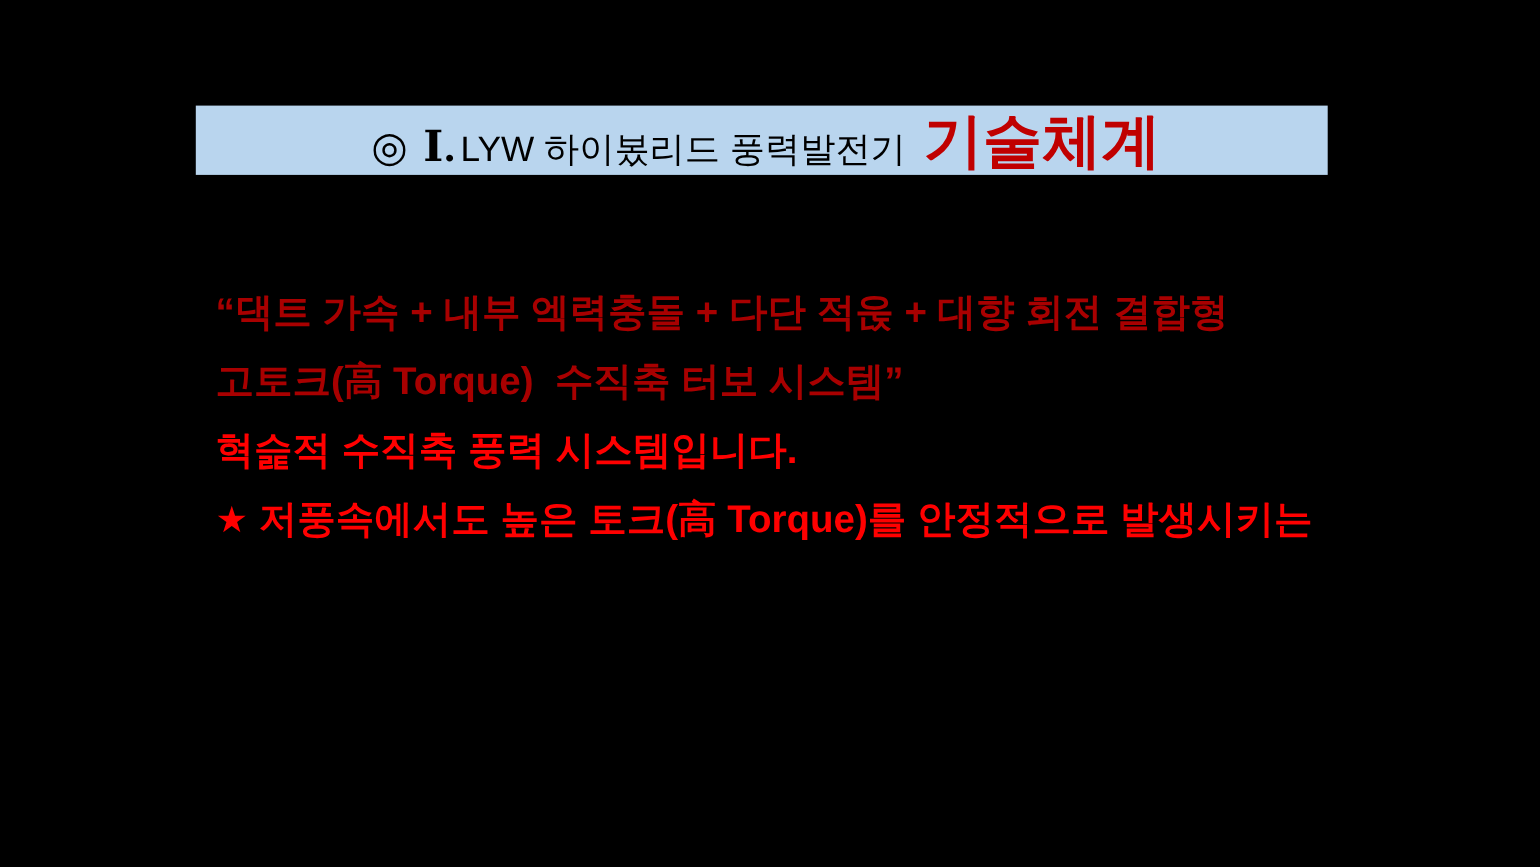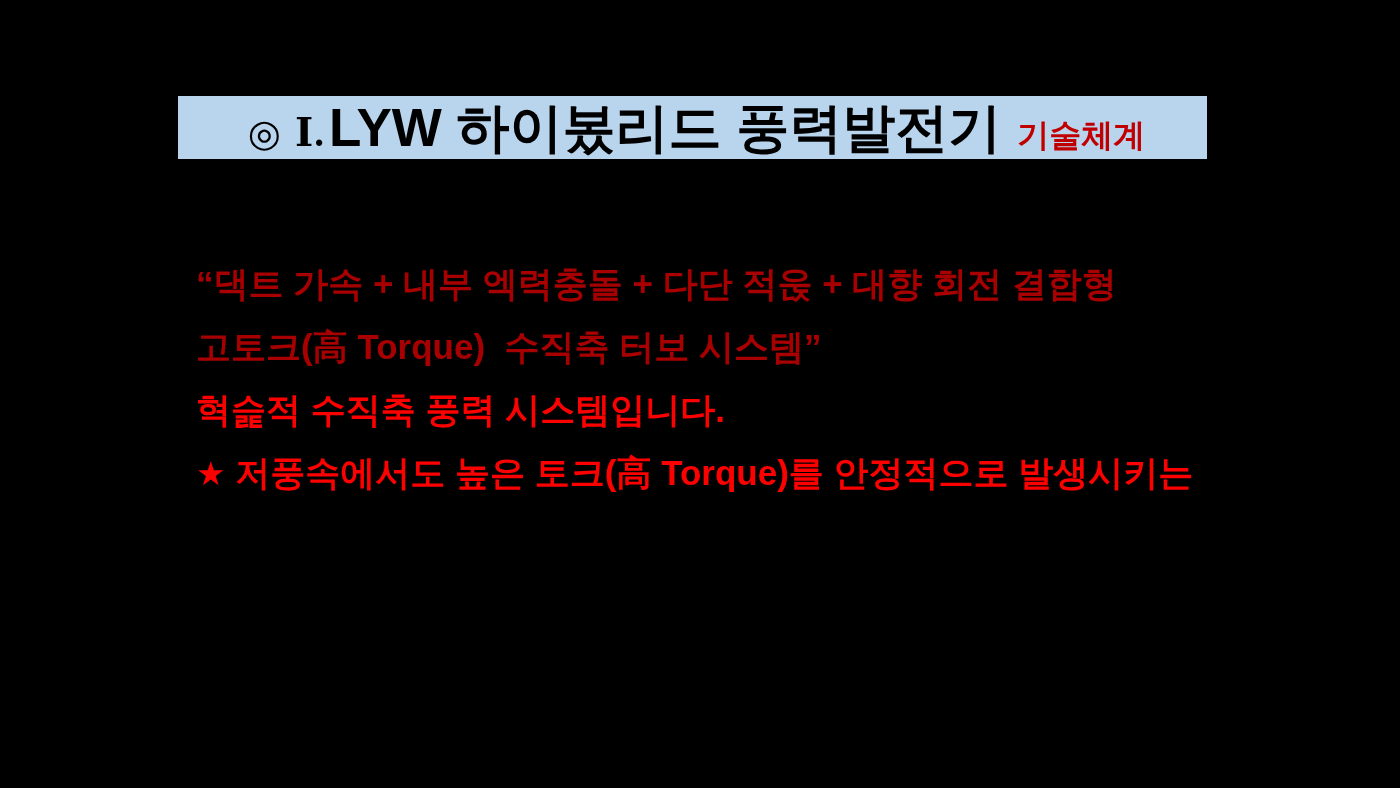--- a/index.html
+++ b/index.html
@@ -55,28 +55,28 @@
   .t-num {
     color: #000000;
     font-family: "Liberation Serif", "DejaVu Serif", serif;
     font-weight: bold;
     font-size: 39px;
     margin-right: 4px;
     letter-spacing: 1px;
   }
   .t-main {
     color: #000000;
-    font-weight: bold;
-    font-size: 53px;
+    font-weight: normal;
+    font-size: 32px;
     text-align: right;
   }
   .t-accent {
     color: #c00000;
     font-weight: bold;
-    font-size: 32px;
+    font-size: 54px;
     margin-left: 16px;
   }
 
   
   #body-block {
     position: absolute;
     left: 196px;
     top: 252px;
     width: 1060px;
   }

